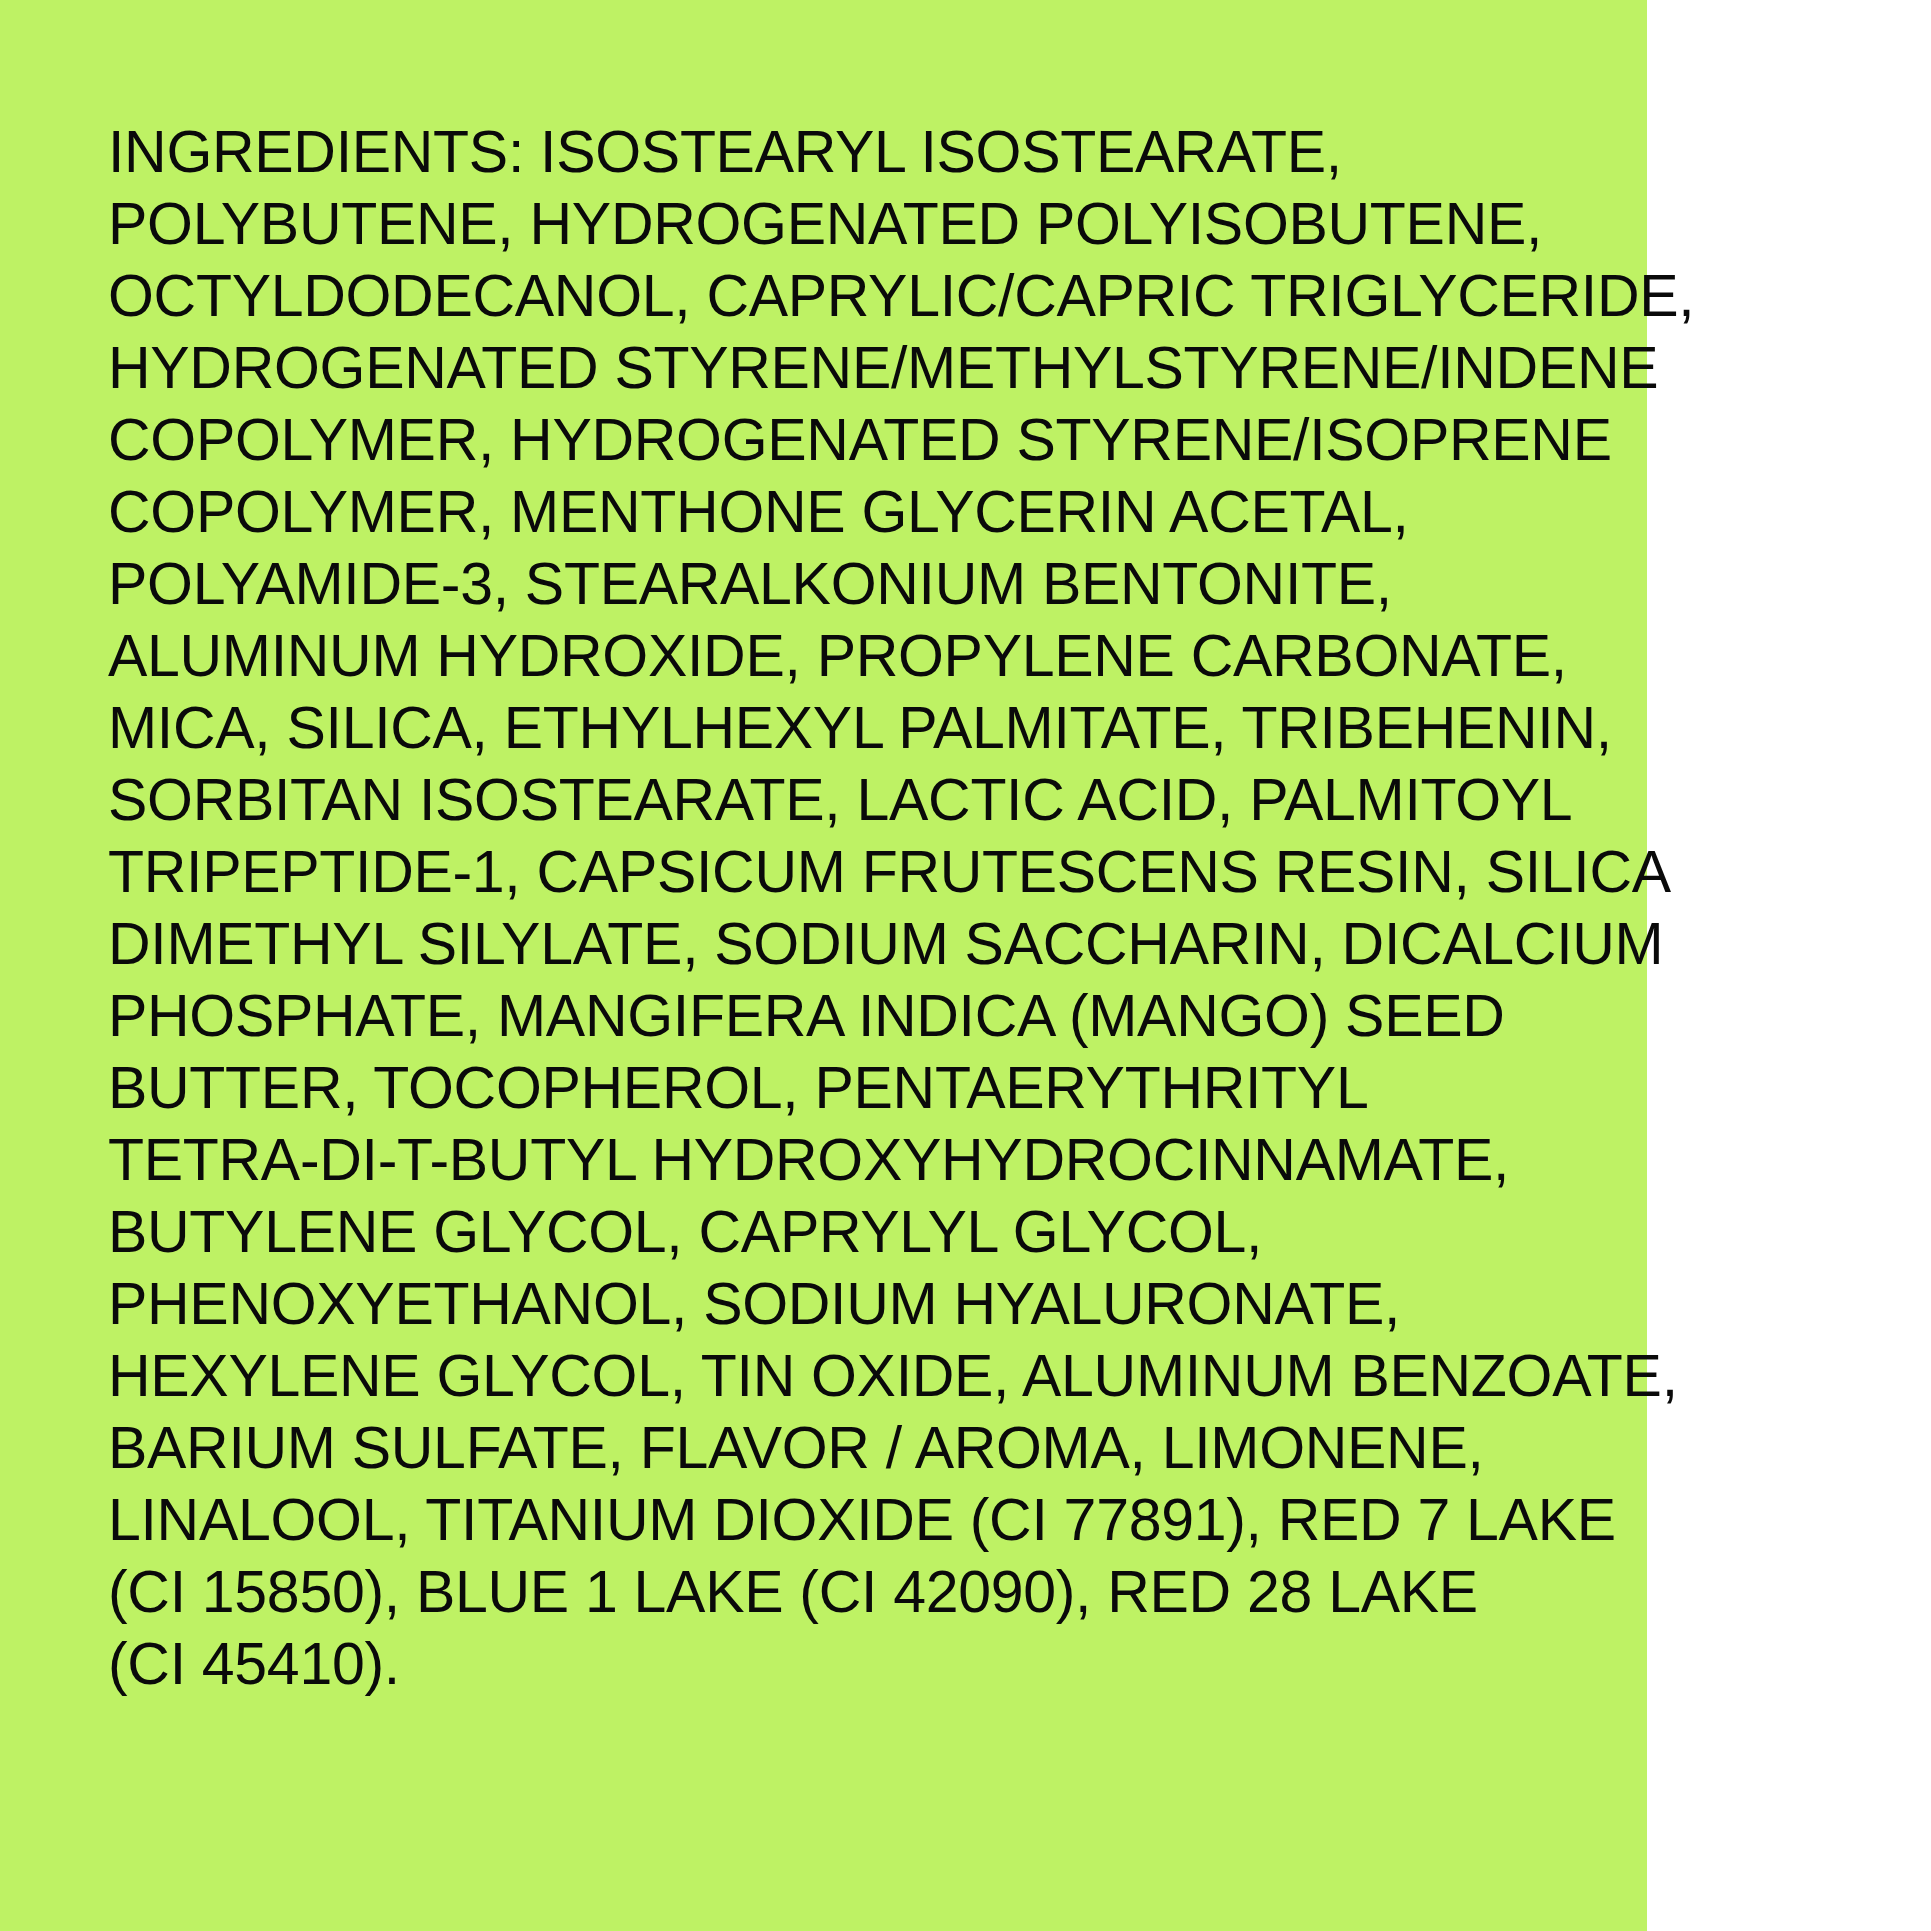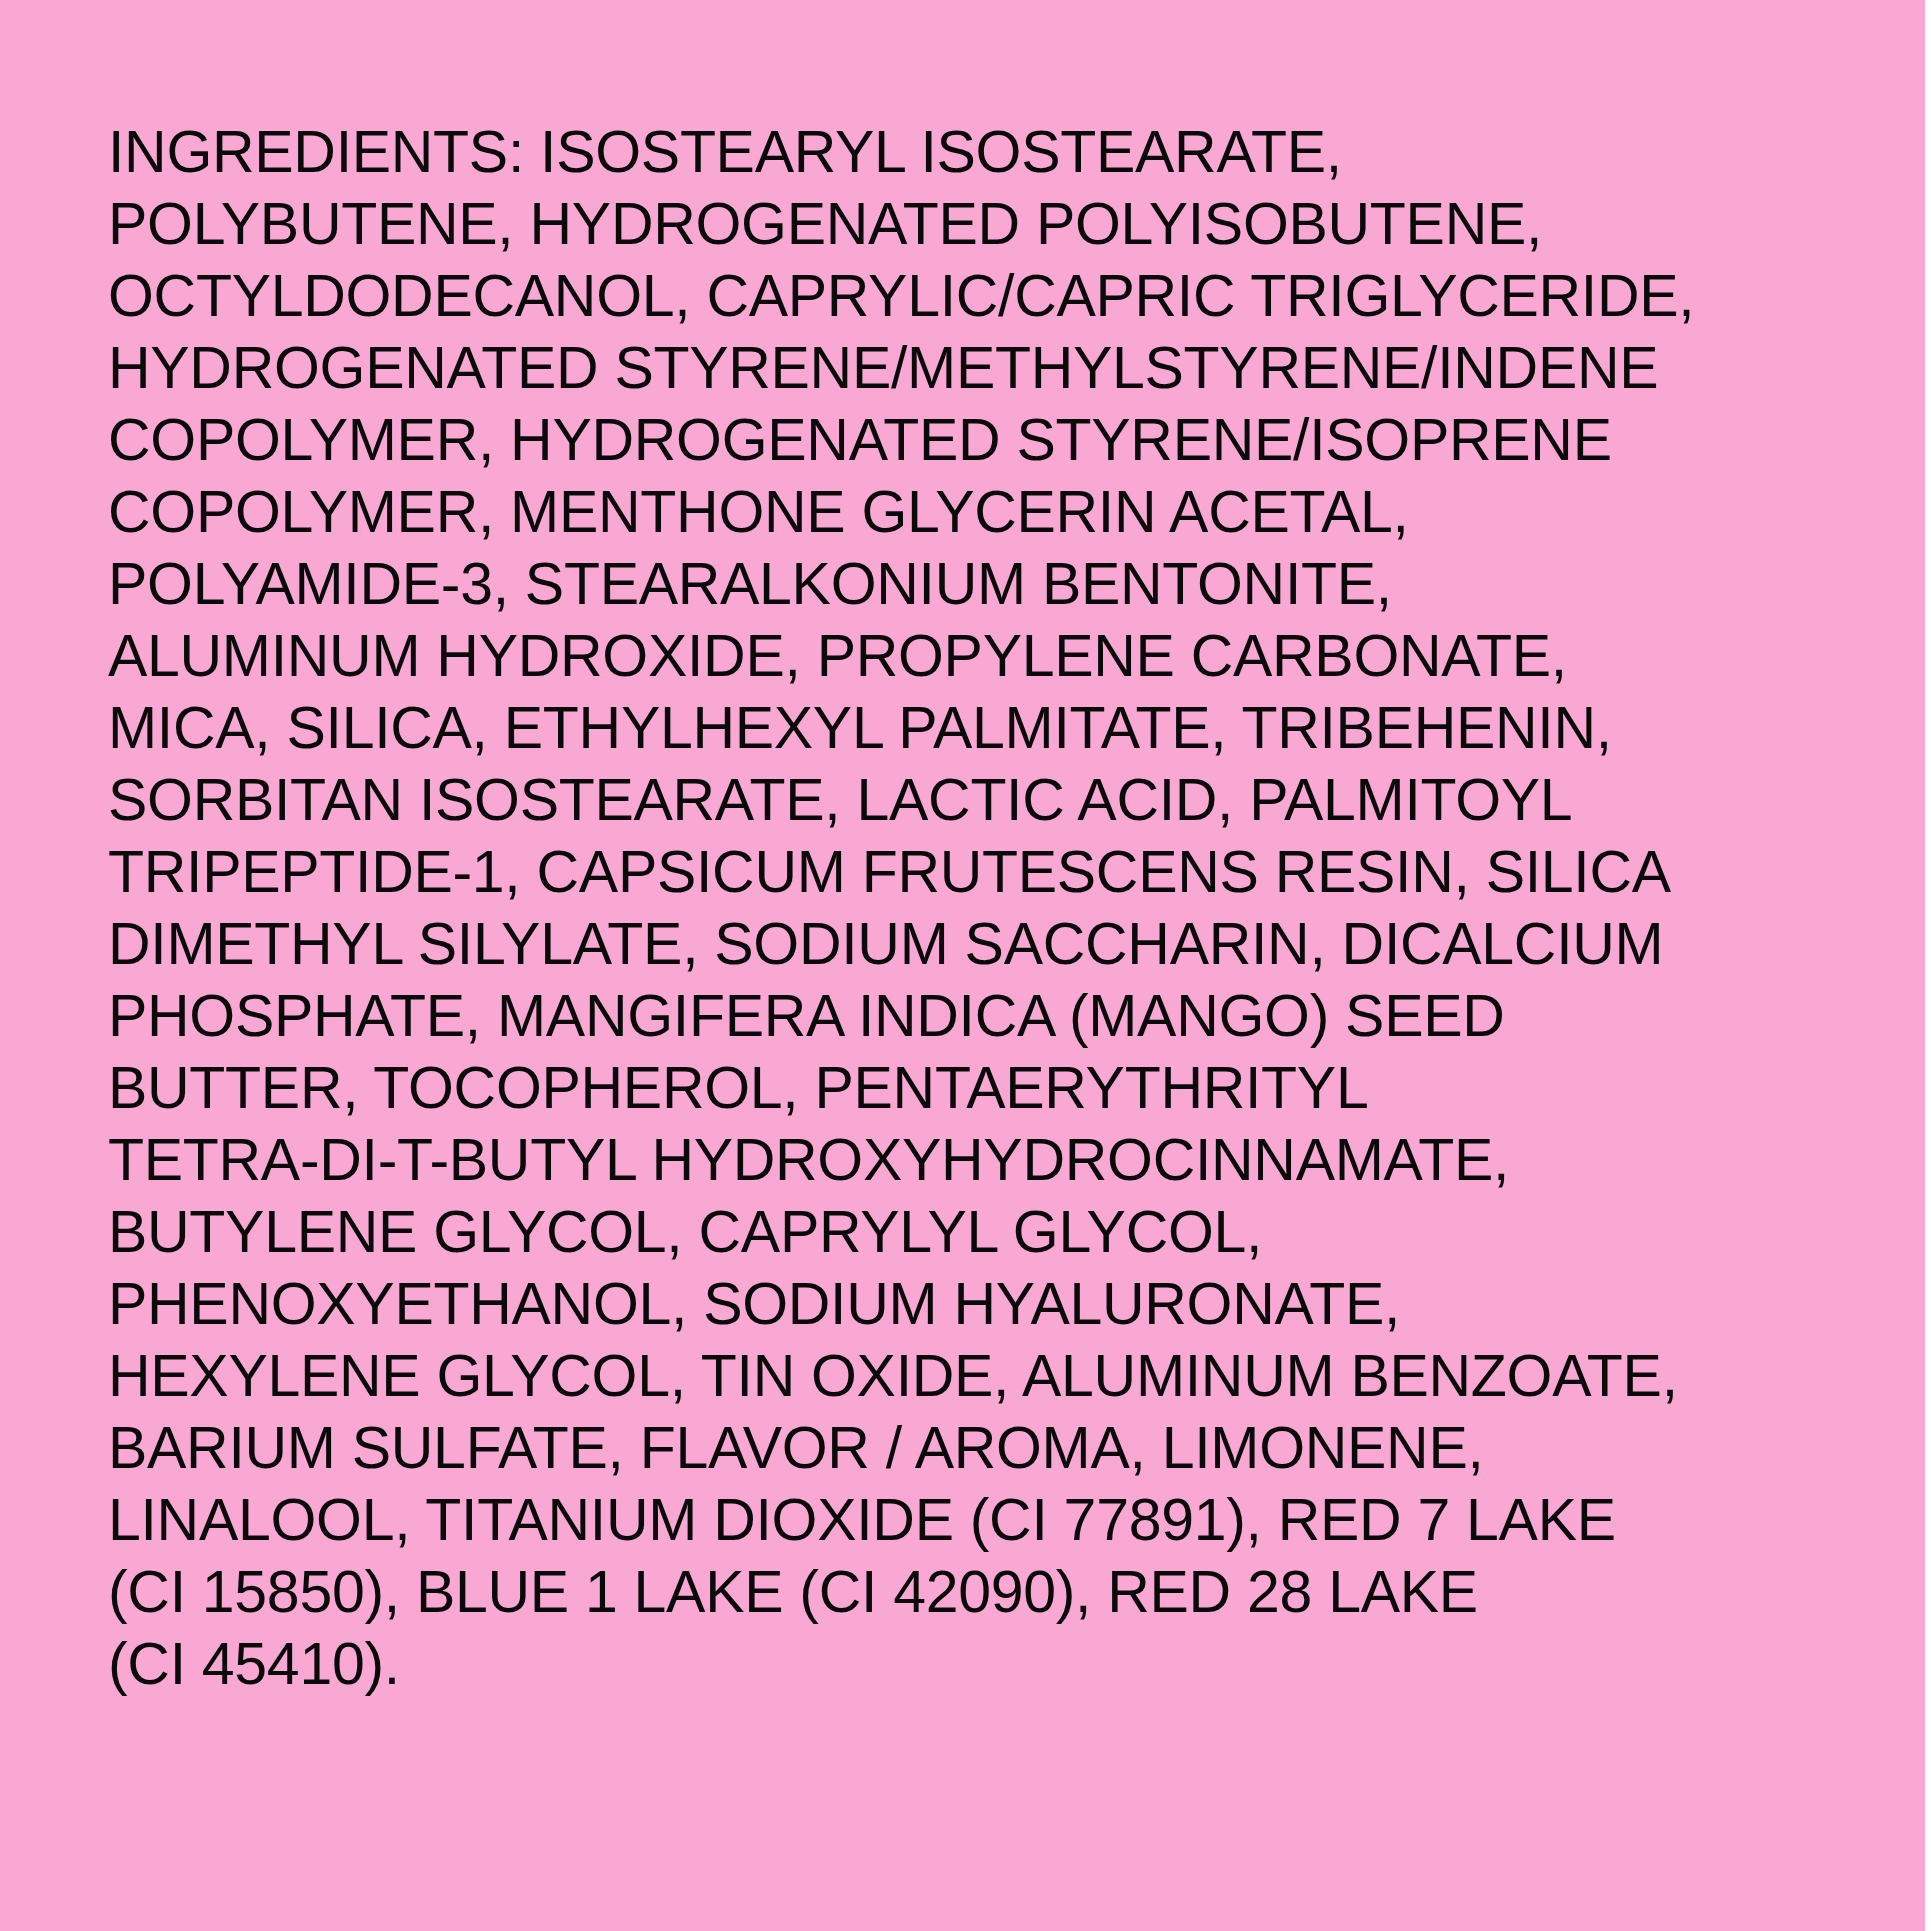--- a/index.html
+++ b/index.html
@@ -9,23 +9,23 @@
   }
   body {
     width: 1931px;
     height: 1931px;
     font-family: "Liberation Sans", sans-serif;
     color: #000000;
     overflow: hidden;
   }
   .page {
     position: relative;
-    width: 1925px;
+    width: 1647px;
     height: 1931px;
-    background: #f9a8d4;
+    background: #bef264;
     box-sizing: border-box;
   }
   .ingredients-block {
     position: absolute;
     left: 108px;
     top: 116px;
     width: 1738px;
   }
   .ingredients-text {
     font-family: "Liberation Sans", sans-serif;

